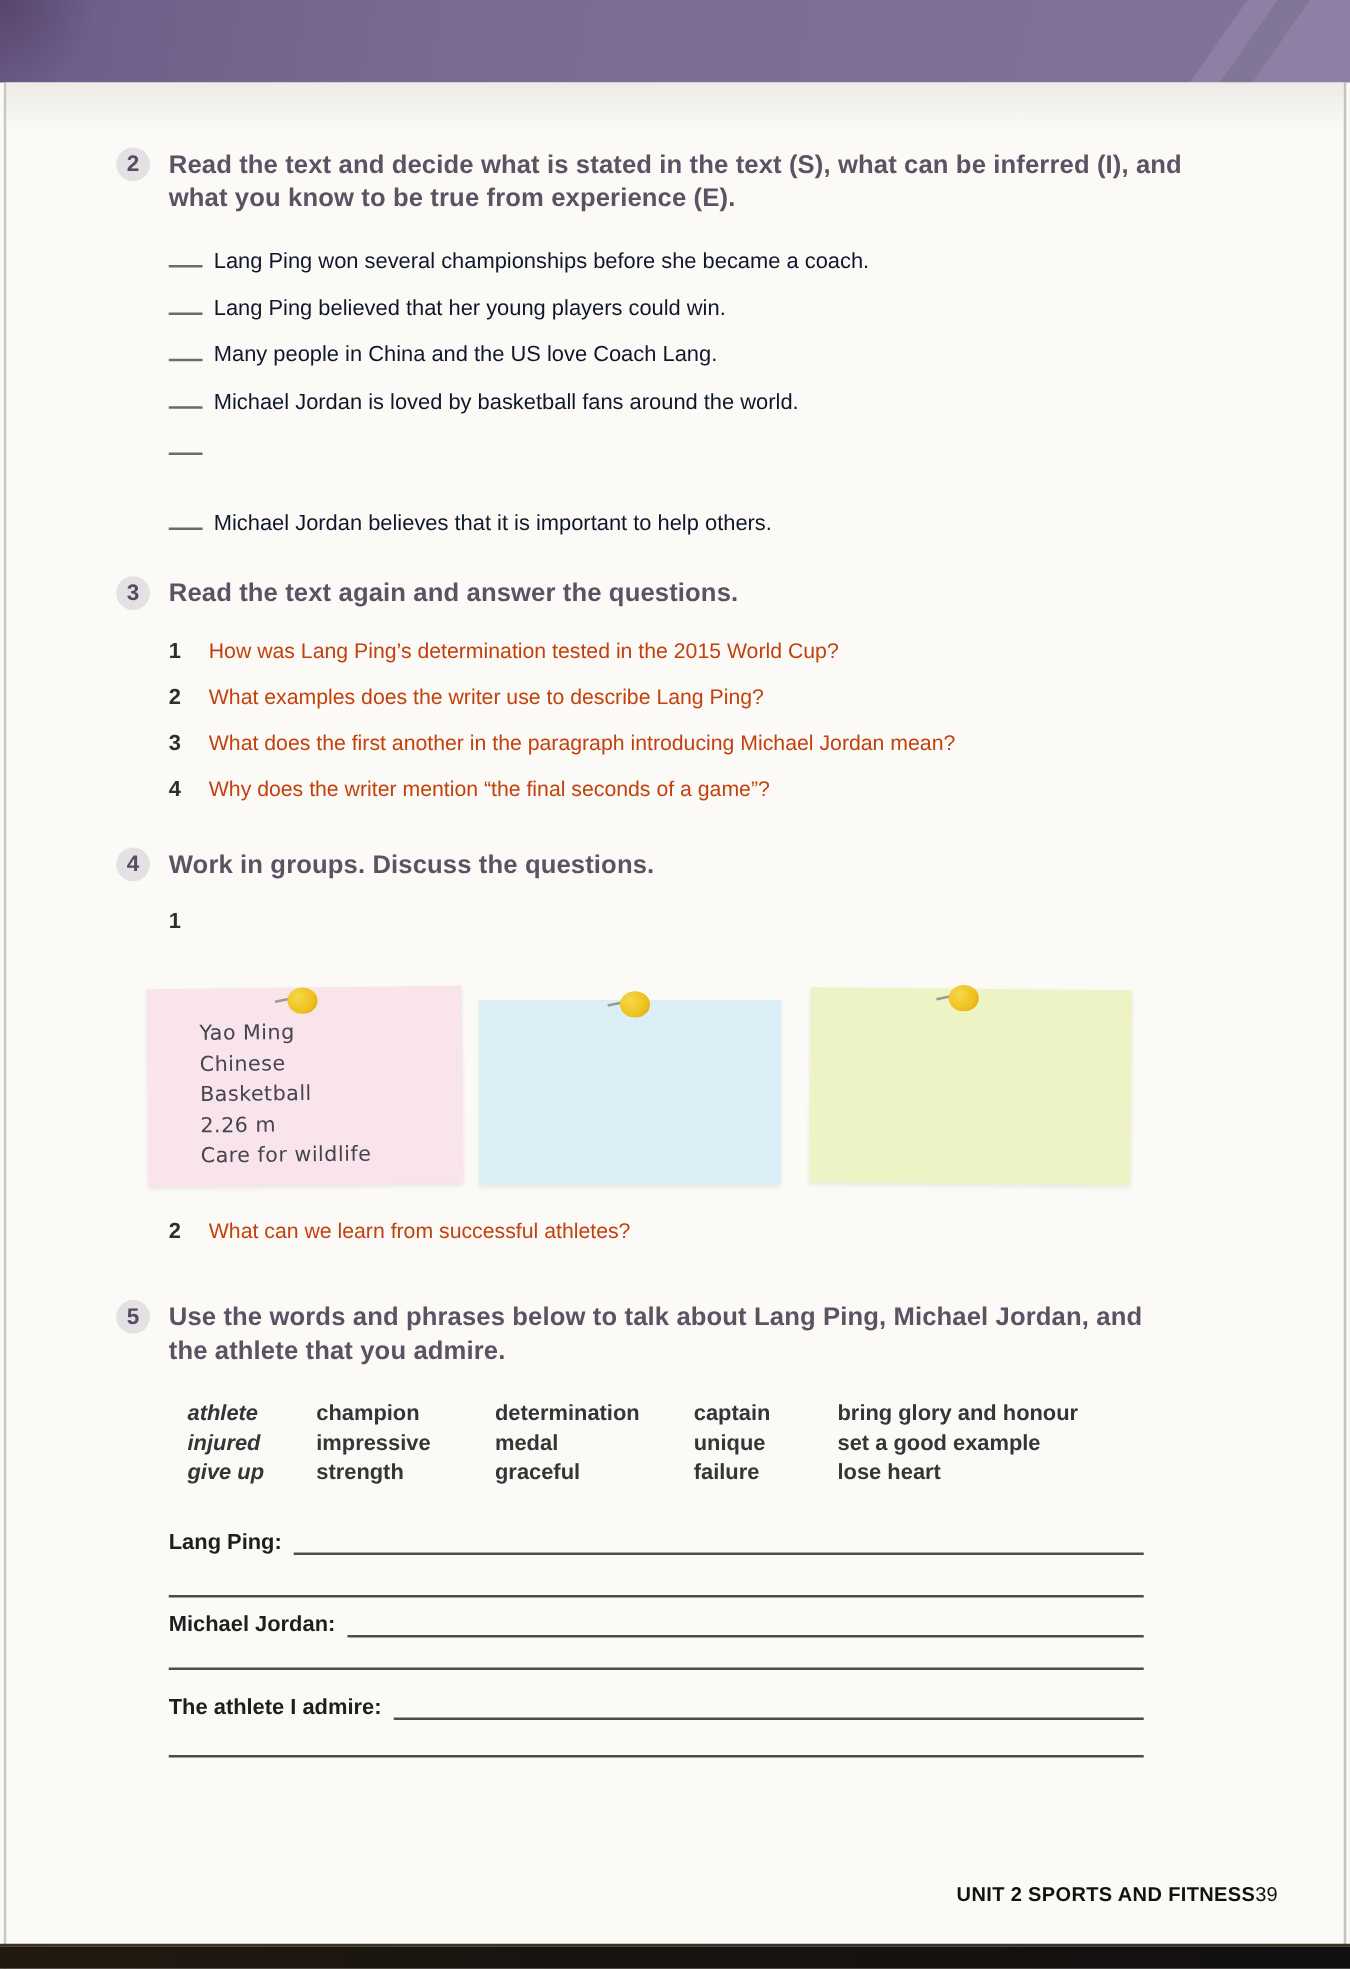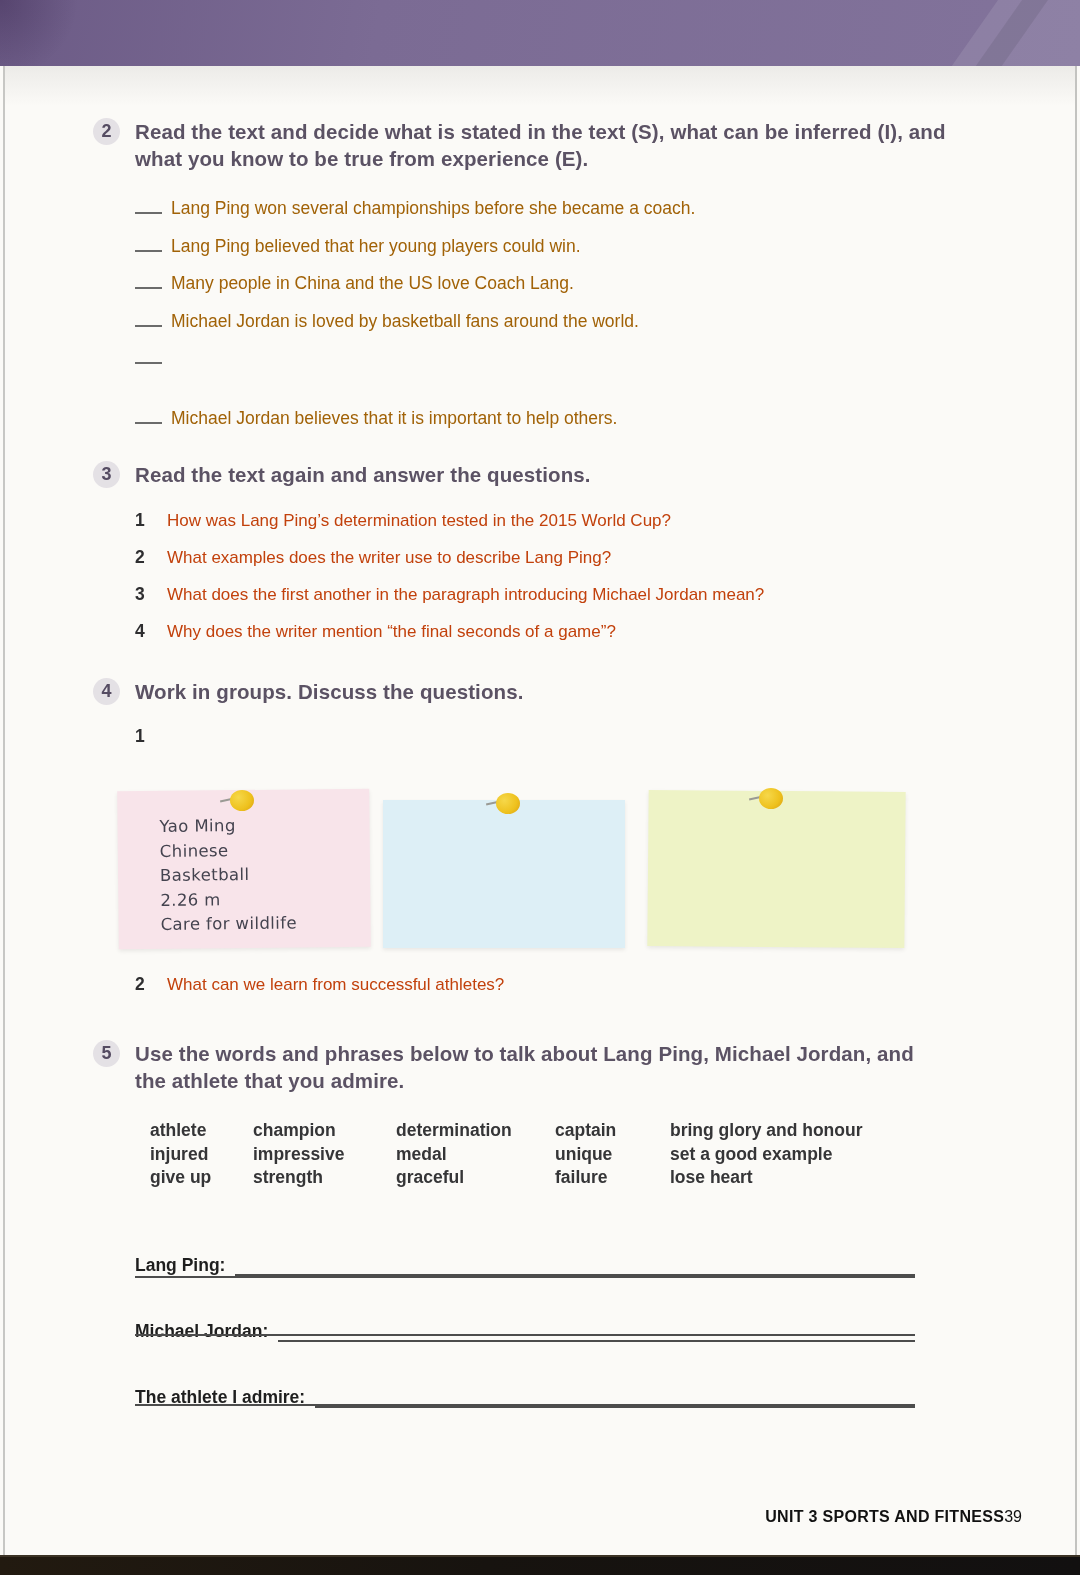--- a/index.html
+++ b/index.html
@@ -55,21 +55,21 @@
     color:#5b5264;font-weight:bold;font-size:20.5px;line-height:27px;
     letter-spacing:0.1px;
   }
 
   
   .stmt{position:absolute;left:135px;display:flex;align-items:flex-start;width:810px;}
   .blank{
     flex:0 0 27px;height:16px;margin-right:9px;
     border-bottom:2px solid #6b6b6b;
   }
-  .stmt-text{font-size:17.5px;line-height:25px;color:#a16207;max-width:740px;}
+  .stmt-text{font-size:17.5px;line-height:25px;color:#0f172a;max-width:740px;}
 
   
   .qrow{position:absolute;left:135px;display:flex;align-items:flex-start;width:830px;}
   .qnum{flex:0 0 32px;font-weight:bold;color:#2e2e30;font-size:17.5px;line-height:25px;}
   .qtext{font-size:17px;line-height:26px;color:#c2410c;max-width:736px;}
 
   
   .note{position:absolute;box-shadow:0 2px 4px rgba(0,0,0,0.08);}
   .note-1{left:118px;top:790px;width:252px;height:158px;background:#f8e4ea;transform:rotate(-0.6deg);}
   .note-2{left:383px;top:800px;width:242px;height:148px;background:#ddeff6;}
@@ -90,27 +90,27 @@
     transform:rotate(-12deg);
   }
   .pin-1{left:228px;top:790px;}
   .pin-2{left:494px;top:793px;}
   .pin-3{left:757px;top:788px;}
 
   
   .wordbox{position:absolute;left:150px;top:1119px;display:flex;}
   .wcol{display:flex;flex-direction:column;font-weight:bold;color:#353537;
     font-size:17.5px;line-height:23.5px;}
-  .wcol-1{width:103px;}
+  .wcol-1{width:103px;font-style:italic;}
   .wcol-2{width:143px;}
   .wcol-3{width:159px;}
   .wcol-4{width:115px;}
 
   
-  .write-row{position:absolute;left:135px;width:780px;display:flex;align-items:flex-start;margin-top:32px;}
+  .write-row{position:absolute;left:135px;width:780px;display:flex;align-items:flex-start;}
   .write-label{font-weight:bold;color:#1e1e1e;font-size:17.5px;white-space:nowrap;
     padding-right:10px;line-height:22px;}
   .write-line{flex:1;border-bottom:2px solid #4c4c4c;height:20px;}
   .rule-line{position:absolute;left:135px;width:780px;border-top:2px solid #4c4c4c;height:0;}
 
   
   .footer{
     position:absolute;right:58px;top:1508px;display:flex;align-items:baseline;
     color:#111;
   }
@@ -264,17 +264,17 @@
 </div>
 <div class="rule-line" style="top:1334px;"></div>
 
 <div class="write-row" style="top:1354px;">
   <span class="write-label">The athlete I admire:</span>
   <span class="write-line"></span>
 </div>
 <div class="rule-line" style="top:1404px;"></div>
 
 <div class="footer">
-  <span class="unit">UNIT 3 SPORTS AND FITNESS</span>
+  <span class="unit">UNIT 2 SPORTS AND FITNESS</span>
   <span class="pnum">39</span>
 </div>
 
 <div class="bottom-bar"></div>
 
 </body></html>

